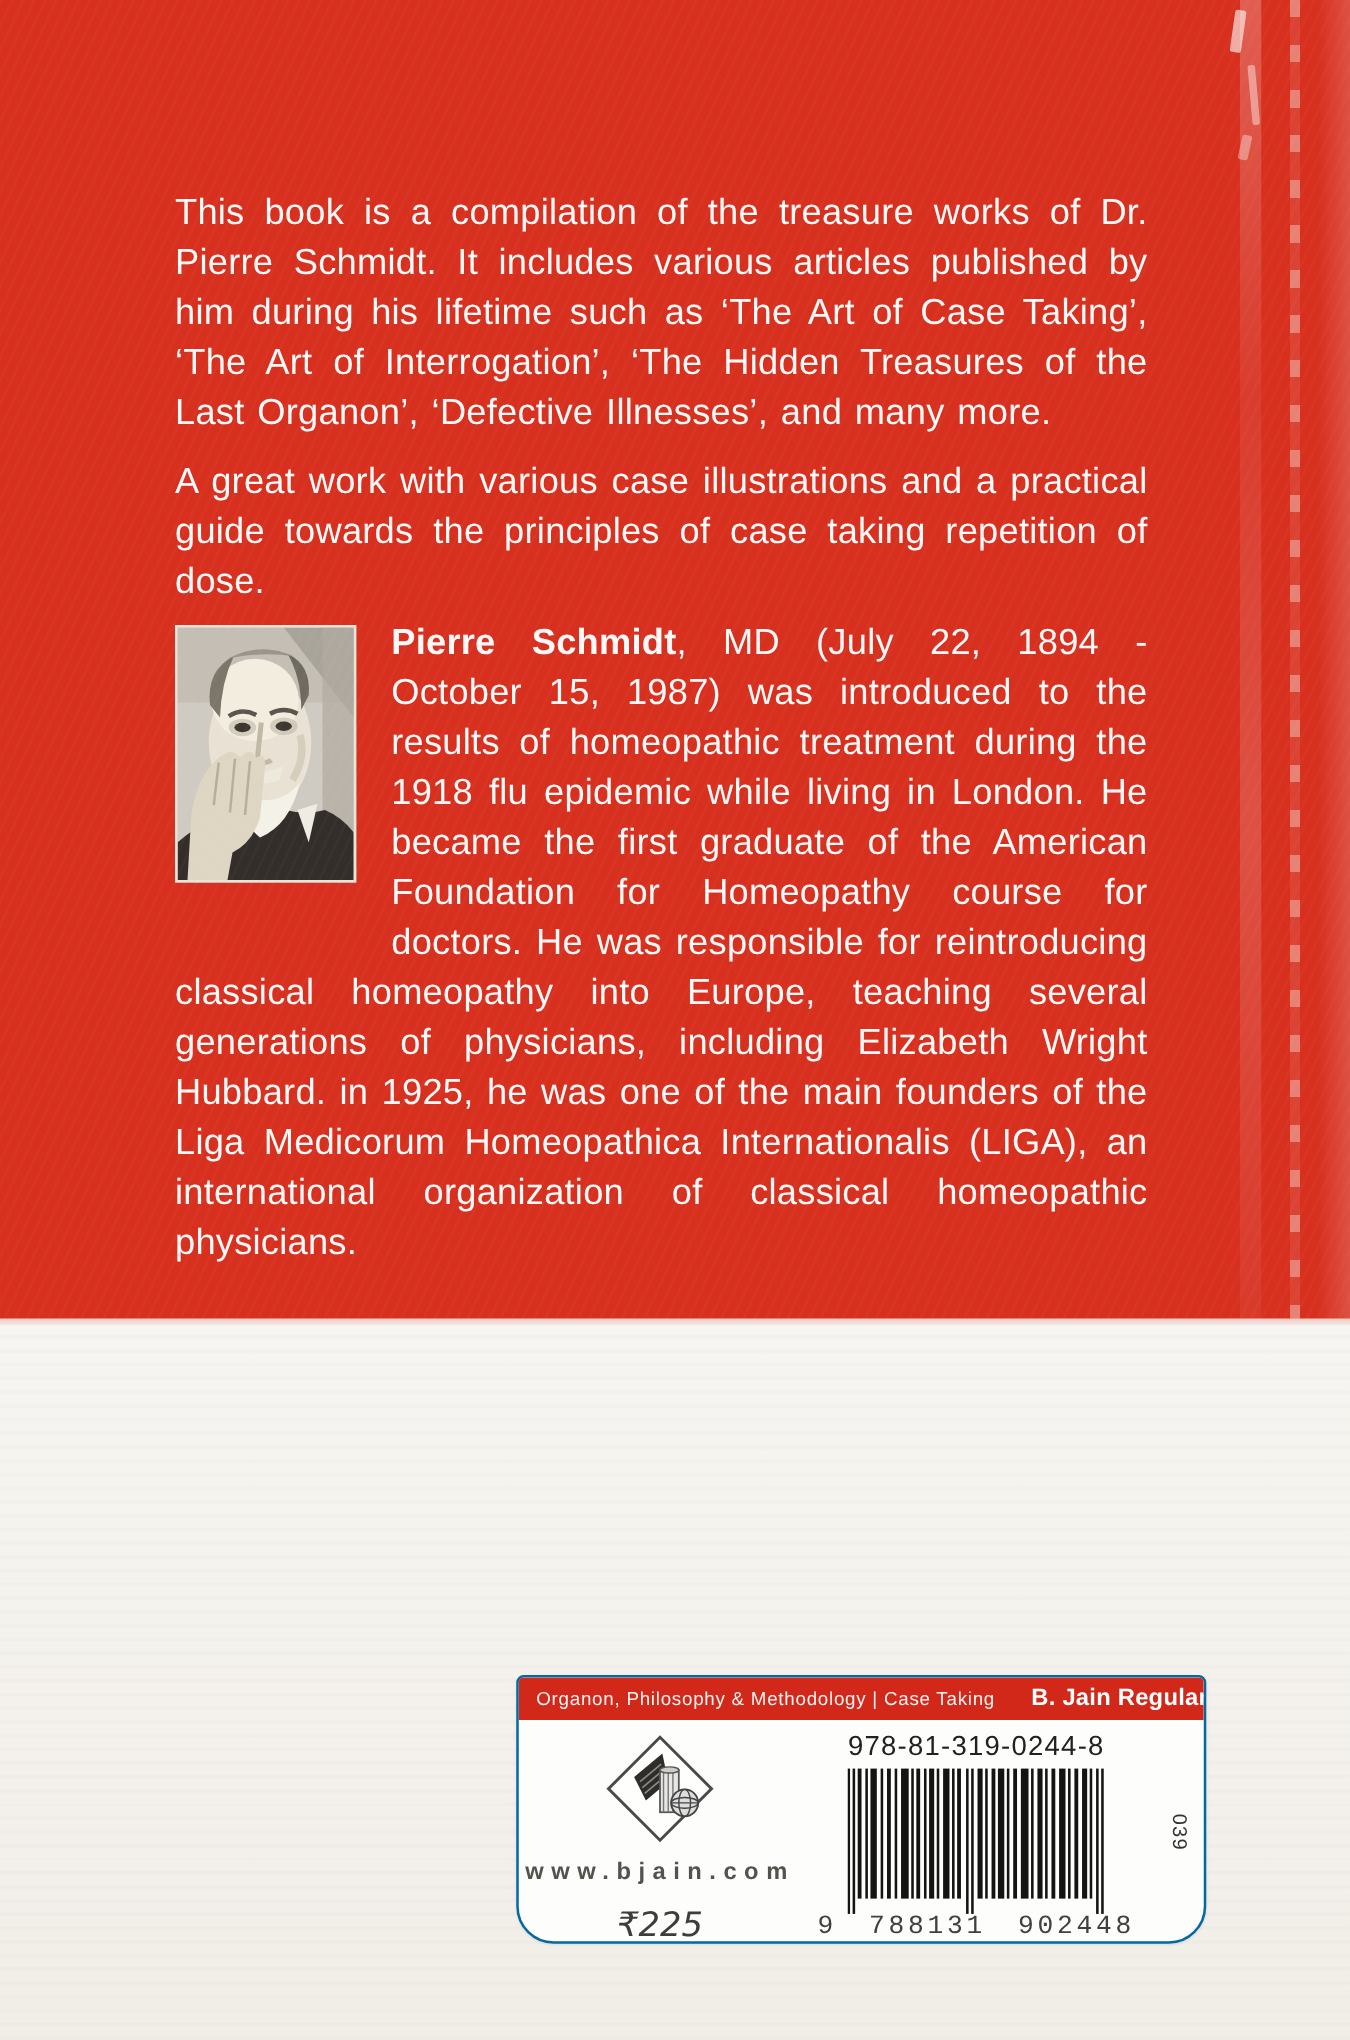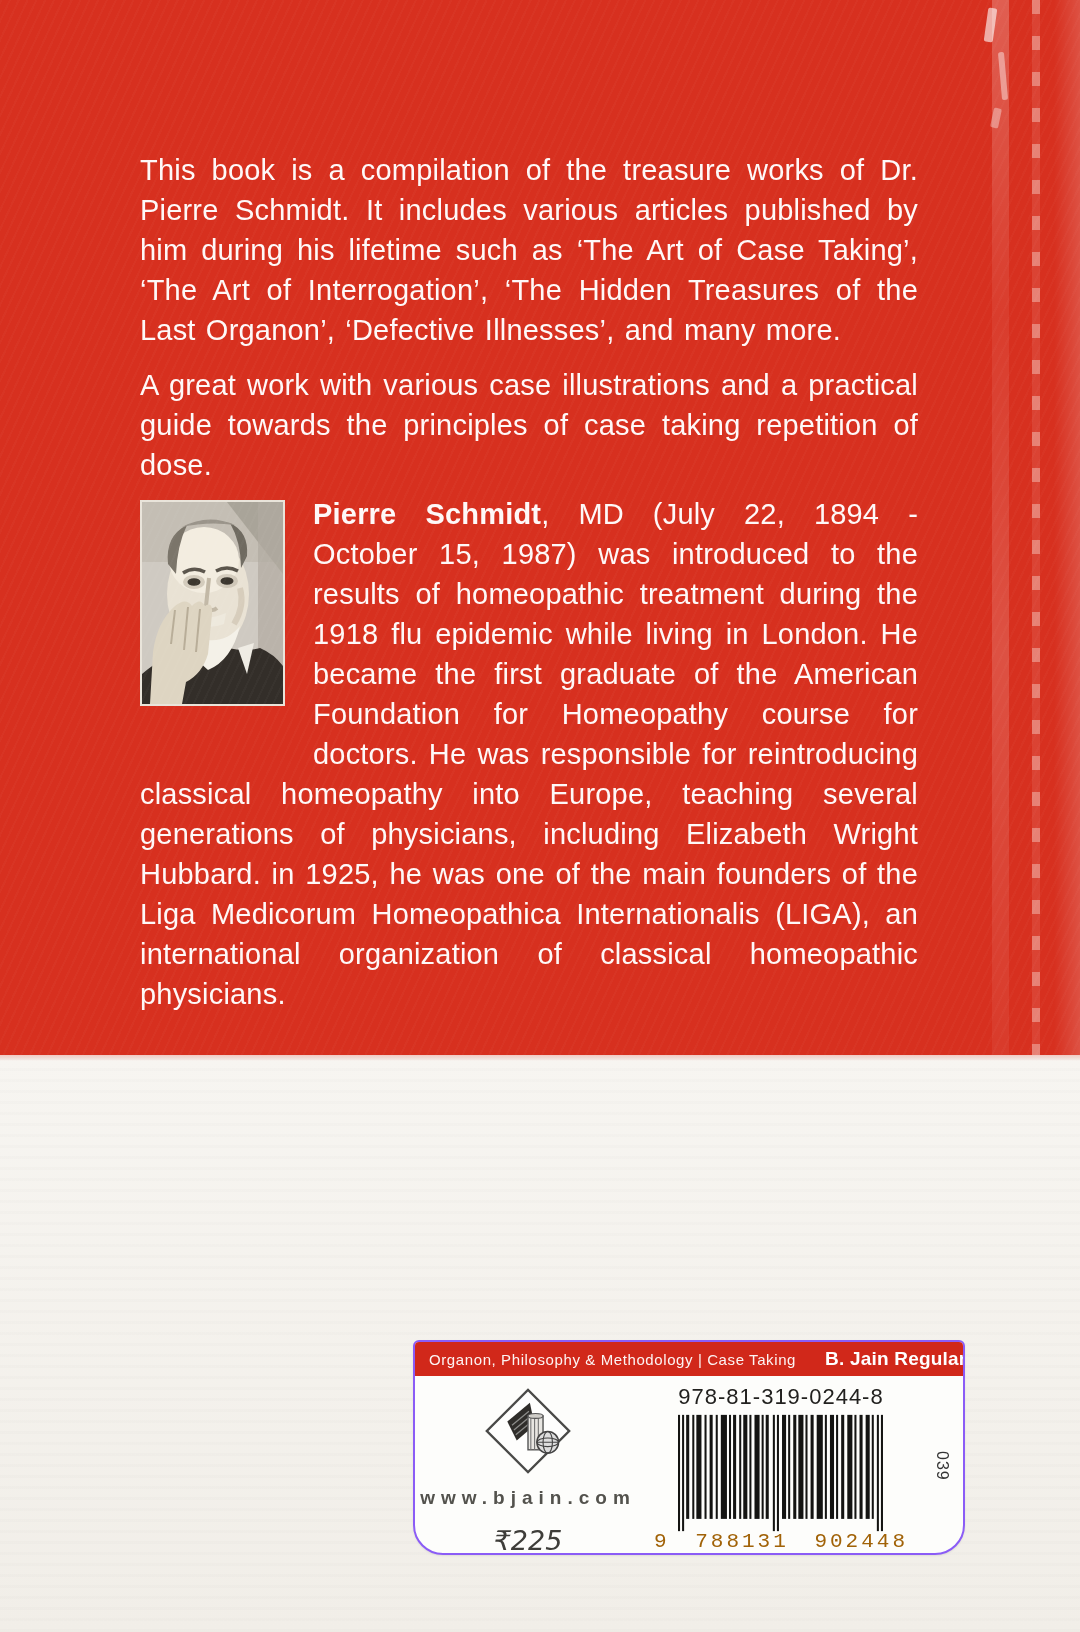--- a/index.html
+++ b/index.html
@@ -65,39 +65,39 @@
     content:"";position:absolute;left:0;top:0;width:100%;height:6px;
     background:linear-gradient(180deg,rgba(215,48,31,.22),transparent);
   }
   .bottom::after{
     content:"";position:absolute;inset:0;pointer-events:none;
     background:repeating-linear-gradient(0deg,rgba(0,0,0,.012) 0 3px,transparent 3px 11px);
   }
   
   .label{
     position:absolute;left:413px;top:1340px;width:552px;height:215px;box-sizing:border-box;
-    background:#fdfdfb;border:2px solid #8b5cf6;border-radius:6px 6px 30px 30px;overflow:hidden;
+    background:#fdfdfb;border:2px solid #0369a1;border-radius:6px 6px 30px 30px;overflow:hidden;
     box-shadow:0 1px 2px rgba(0,0,0,.08);
   }
   .strip{
     height:34px;background:var(--strip-red);color:#fff;
     display:flex;align-items:center;justify-content:space-between;padding:0 14px;
   }
   .strip .cat{font-size:15px;letter-spacing:.6px;opacity:.95;white-space:nowrap;}
   .strip .imprint{font-size:19px;font-weight:bold;letter-spacing:.2px;white-space:nowrap;margin-left:29px;}
   .label-body{position:relative;display:flex;padding:5px 8px 0 4px;}
   .col-left{width:218px;text-align:center;}
   .logo{width:94px;height:94px;margin:3px auto 0;display:block;}
   .website{margin-top:9px;font-size:19px;letter-spacing:6px;color:#53524d;font-weight:bold;}
   .price{margin-top:16px;font-size:27px;color:#3e3d39;font-family:"DejaVu Sans",sans-serif;font-style:italic;}
   .col-right{flex:1;text-align:center;position:relative;padding-right:30px;}
   .isbn{font-size:22px;color:#22211f;letter-spacing:1px;margin-top:3px;}
   .bars{display:block;margin:4px auto 0;}
   .digits{
-    font-size:21px;color:#a16207;font-family:"Liberation Mono",monospace;
+    font-size:21px;color:#404040;font-family:"Liberation Mono",monospace;
     letter-spacing:3px;word-spacing:10px;margin-top:-2px;white-space:nowrap;
   }
   .side-code{
     position:absolute;right:4px;top:70px;font-size:16px;color:#333;
     writing-mode:vertical-rl;text-orientation:mixed;letter-spacing:1px;
   }
 </style>
 </head>
 <body>
 

